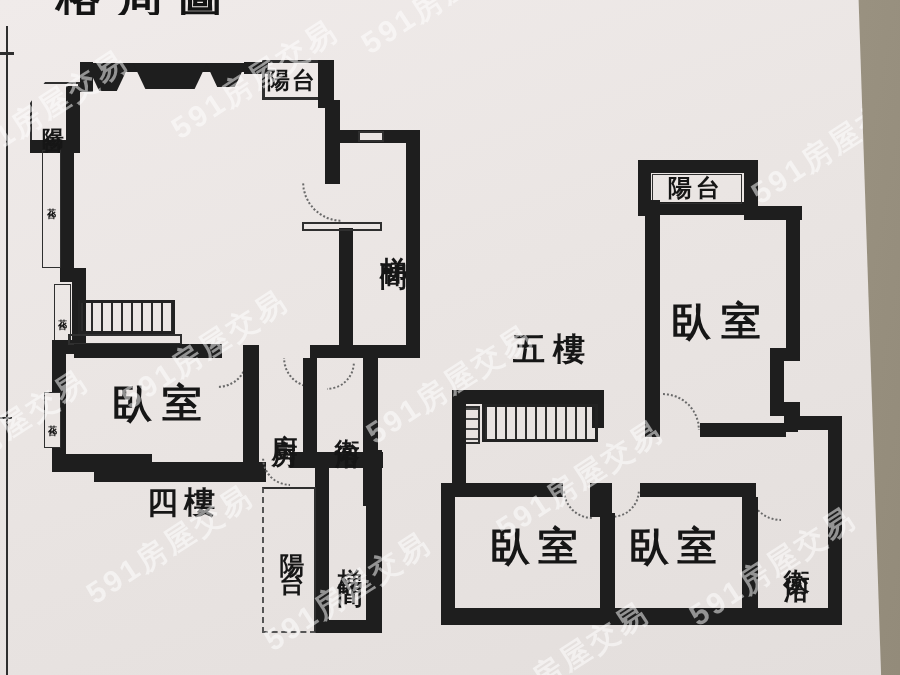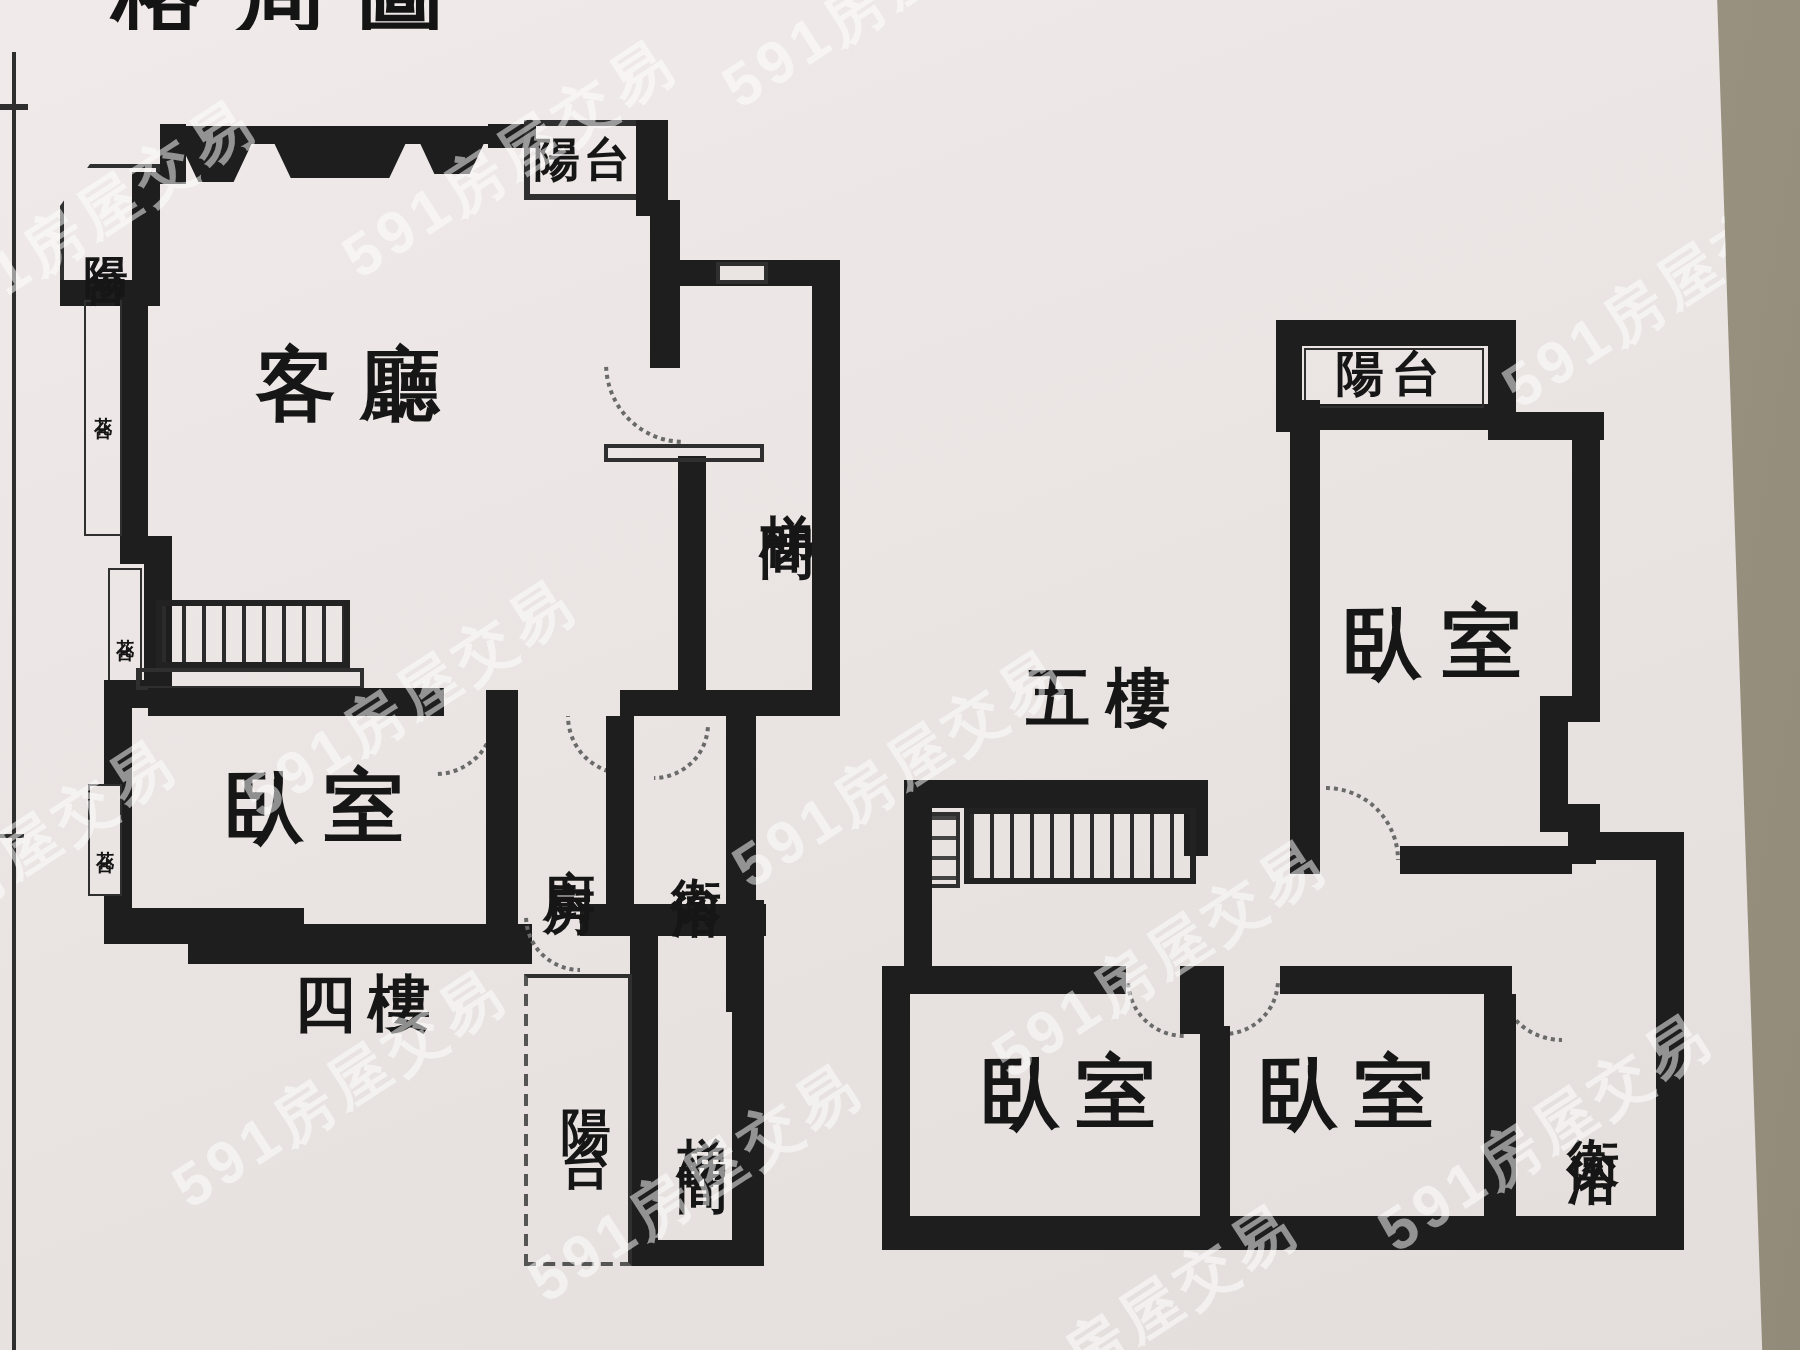--- a/index.html
+++ b/index.html
@@ -121,21 +121,20 @@
     <i class="w" style="left:441px;top:483px;width:14px;height:132px;"></i>
     <i class="w" style="left:441px;top:483px;width:122px;height:14px;"></i>
     <i class="w" style="left:590px;top:483px;width:22px;height:34px;"></i>
     <i class="w" style="left:640px;top:483px;width:116px;height:14px;"></i>
     <div class="a bl" style="left:563px;top:461px;width:58px;height:58px;"></div>
     <div class="a br" style="left:584px;top:462px;width:56px;height:56px;"></div>
     <i class="w" style="left:600px;top:513px;width:15px;height:102px;"></i>
     <i class="w" style="left:744px;top:497px;width:14px;height:118px;"></i>
     <i class="w" style="left:441px;top:608px;width:401px;height:17px;"></i>
 
-    <span class="label" style="left:180px;top:193px;font-size:40px;letter-spacing:12px;">客廳</span>
     <span class="label" style="left:162px;top:404px;font-size:40px;letter-spacing:10px;">臥室</span>
     <span class="label v" style="left:284px;top:419px;font-size:26px;letter-spacing:6px;">廚房</span>
     <span class="label v" style="left:347px;top:424px;font-size:25px;letter-spacing:5px;">衛浴</span>
     <span class="label v" style="left:393px;top:243px;font-size:27px;letter-spacing:8px;">梯間</span>
     <span class="label v" style="left:53px;top:113px;font-size:22px;letter-spacing:2px;">陽台</span>
     <span class="label" style="left:292px;top:80px;font-size:23px;letter-spacing:2px;">陽台</span>
     <span class="label" style="left:184px;top:502px;font-size:31px;letter-spacing:6px;">四樓</span>
     <span class="label v" style="left:292px;top:549px;font-size:25px;letter-spacing:14px;">陽台</span>
     <span class="label v" style="left:350px;top:563px;font-size:25px;letter-spacing:14px;">梯間</span>
     <span class="label v" style="left:51px;top:203px;font-size:9px;letter-spacing:2px;">花台</span>

